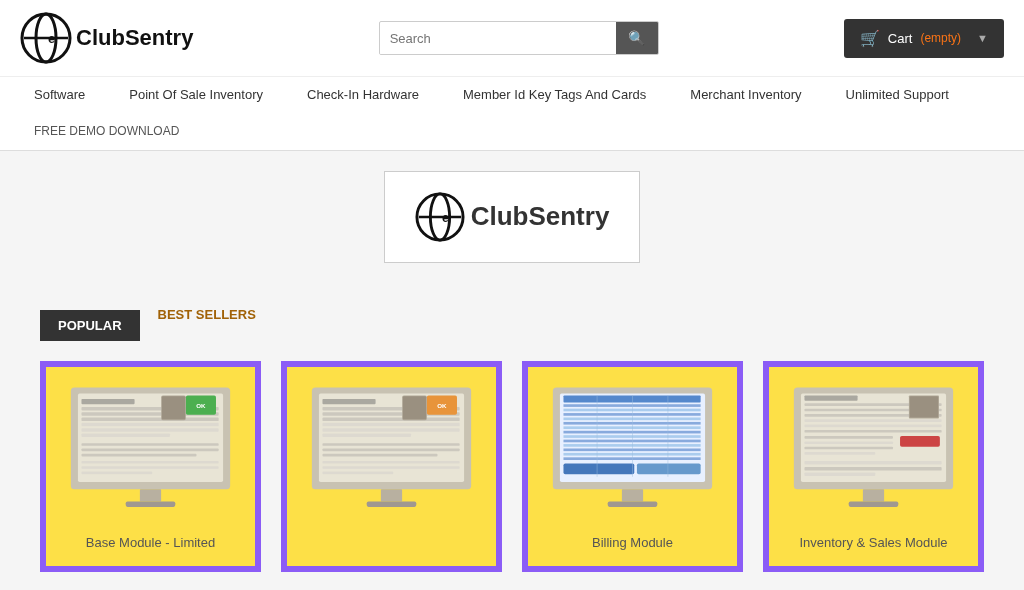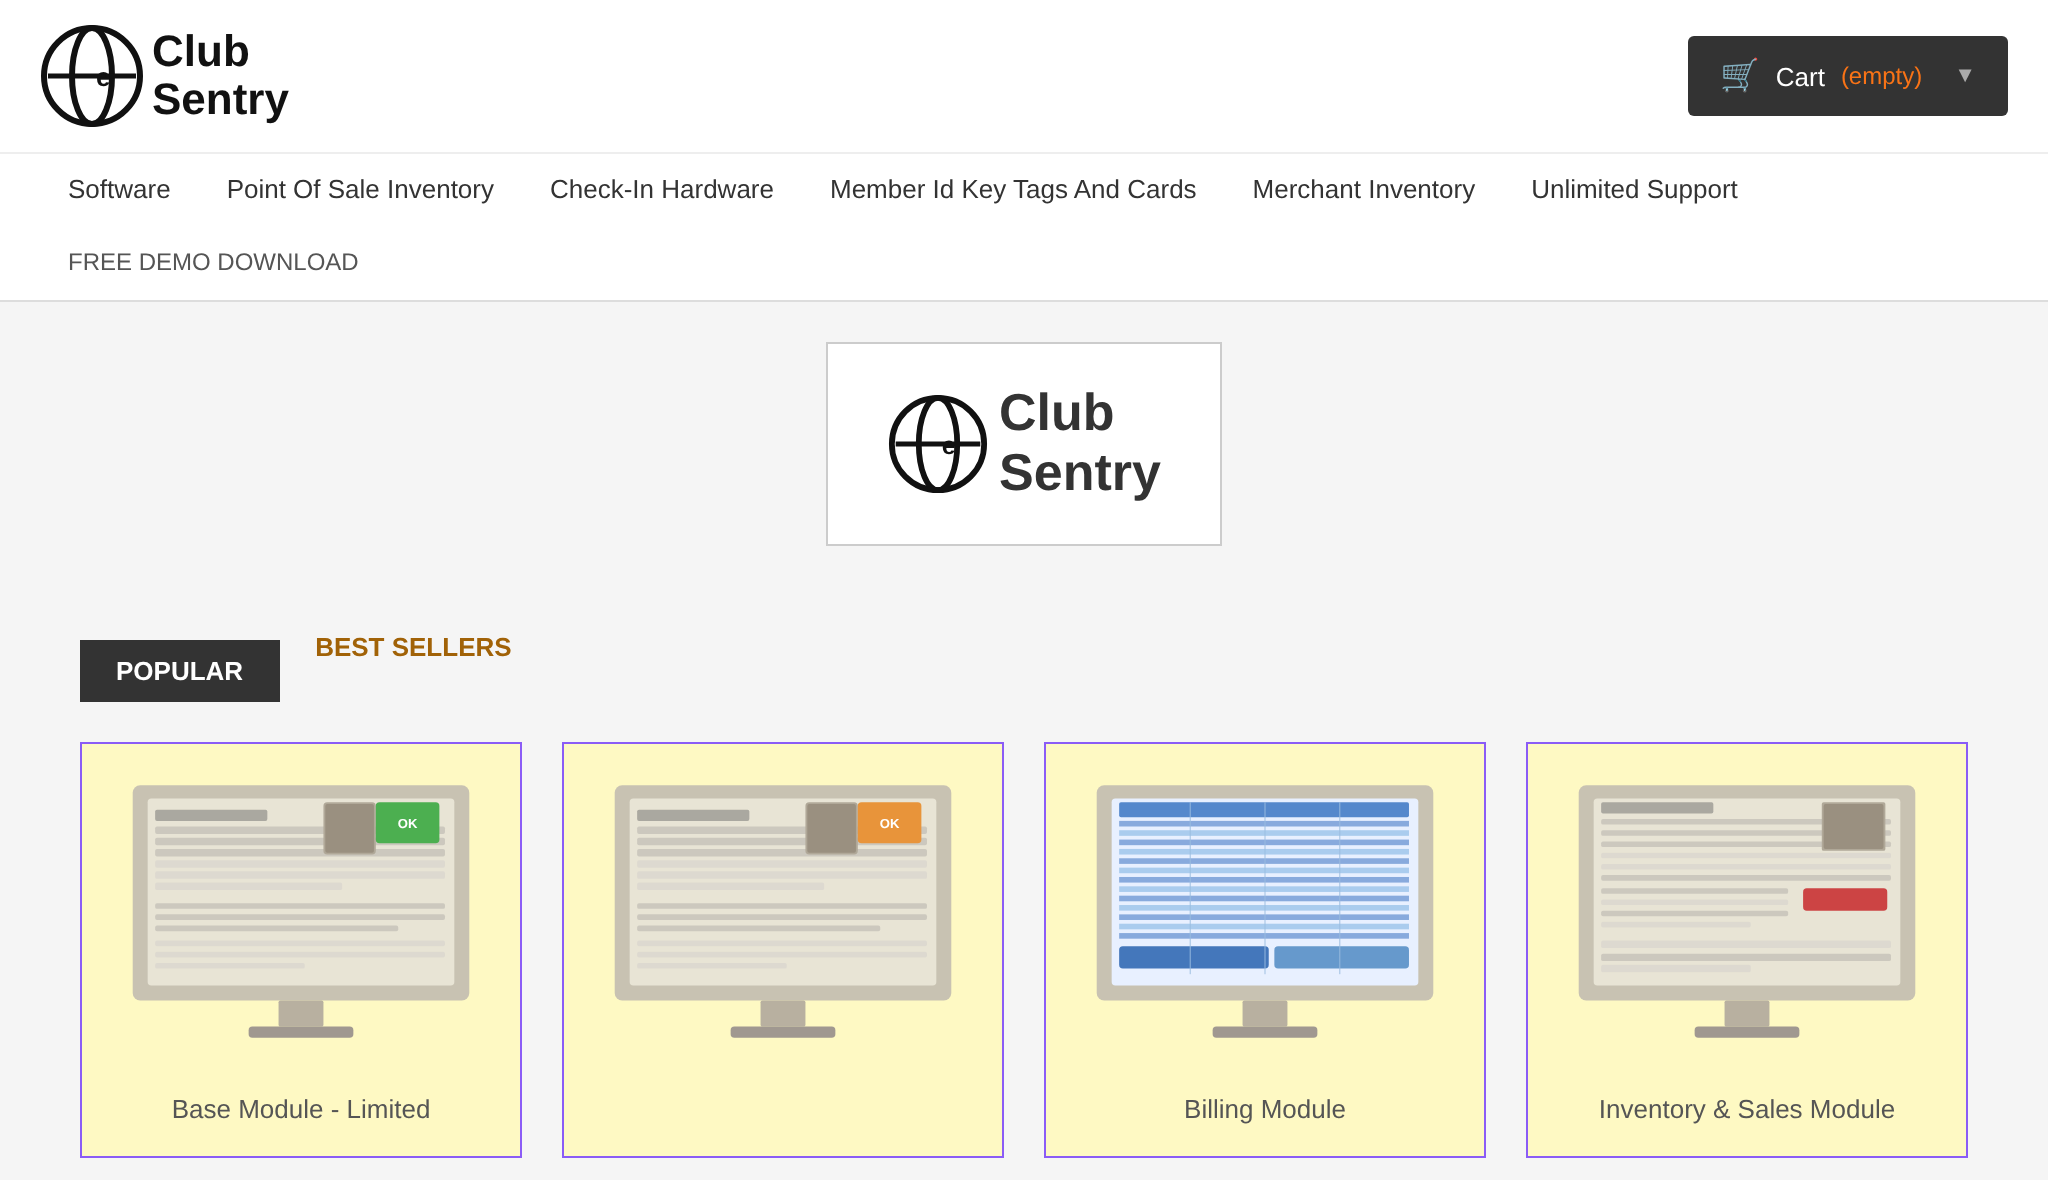--- a/index.html
+++ b/index.html
@@ -18,22 +18,23 @@
       display: flex;
       align-items: center;
       gap: 4px;
     }
     .logo-icon {
       width: 52px;
       height: 52px;
     }
     .logo-text {
       display: flex;
-      flex-direction: column;
+      flex-direction: row;
       line-height: 1.1;
+      align-items: center;
     }
     .logo-text .club { font-size: 22px; font-weight: bold; color: #111; }
     .logo-text .sentry { font-size: 22px; font-weight: bold; color: #111; }
 
     .search-bar {
       display: flex;
       align-items: center;
       border: 1px solid #ccc;
       border-radius: 2px;
       overflow: hidden;
@@ -76,21 +77,21 @@
 
     
     .nav {
       border-bottom: 1px solid #ddd;
       padding: 0 20px;
       background: #fff;
     }
     .nav-main {
       display: flex;
       align-items: center;
-      gap: 0;
+      gap: 16px;
     }
     .nav-item {
       padding: 10px 14px;
       font-size: 13px;
       color: #333;
       cursor: pointer;
       text-decoration: none;
       display: block;
       white-space: nowrap;
     }
@@ -150,22 +151,22 @@
       color: #a16207;
     }
 
     
     .product-grid {
       display: grid;
       grid-template-columns: repeat(4, 1fr);
       gap: 20px;
     }
     .product-card {
-      background: #fef9c3;
-      border: 1px solid #8b5cf6;
+      background: #fde047;
+      border: 6px solid #8b5cf6;
       padding: 16px;
       text-align: center;
       cursor: pointer;
     }
 
     .monitor-wrapper {
       display: flex;
       justify-content: center;
       align-items: flex-end;
       margin-bottom: 10px;
@@ -193,20 +194,26 @@
       <ellipse cx="26" cy="26" rx="10" ry="24" fill="none" stroke="#111" stroke-width="3"></ellipse>
       <line x1="4" y1="26" x2="48" y2="26" stroke="#111" stroke-width="2.5"></line>
       <text x="28" y="31" font-size="13" font-weight="bold" fill="#111">e</text>
     </svg>
     <div class="logo-text">
       <span class="club">Club</span>
       <span class="sentry">Sentry</span>
     </div>
   </div>
 
+  <div class="search-bar">
+    <input type="text" placeholder="Search" style="">
+    <button>
+      <span>🔍</span>
+    </button>
+  </div>
 
   <button class="cart-btn">
     <span class="cart-icon">🛒</span>
     <span class="cart-label">Cart</span>
     <span class="cart-empty">(empty)</span>
     <span class="dropdown-arrow">▼</span>
   </button>
 </div>
 
 <nav class="nav">

